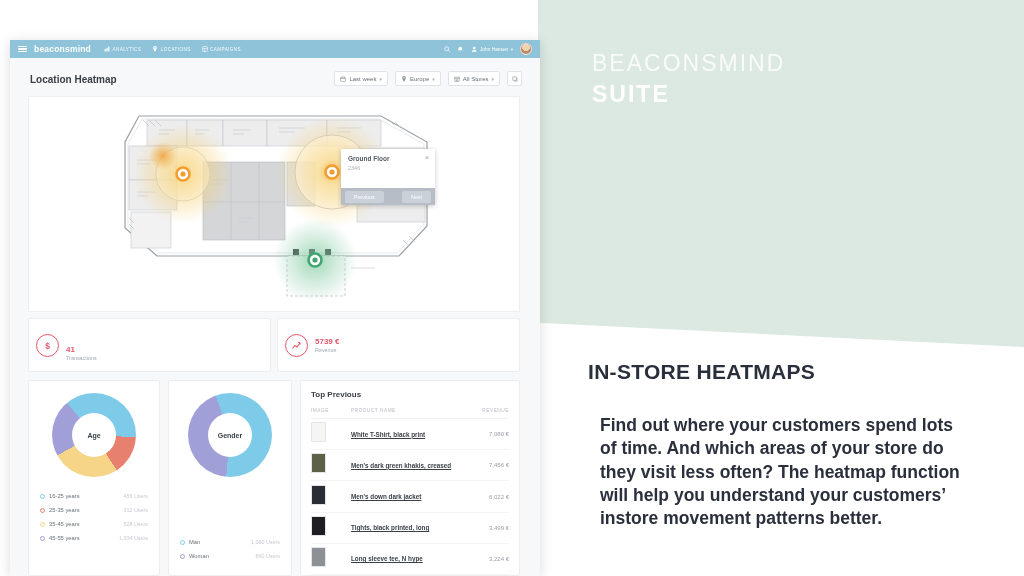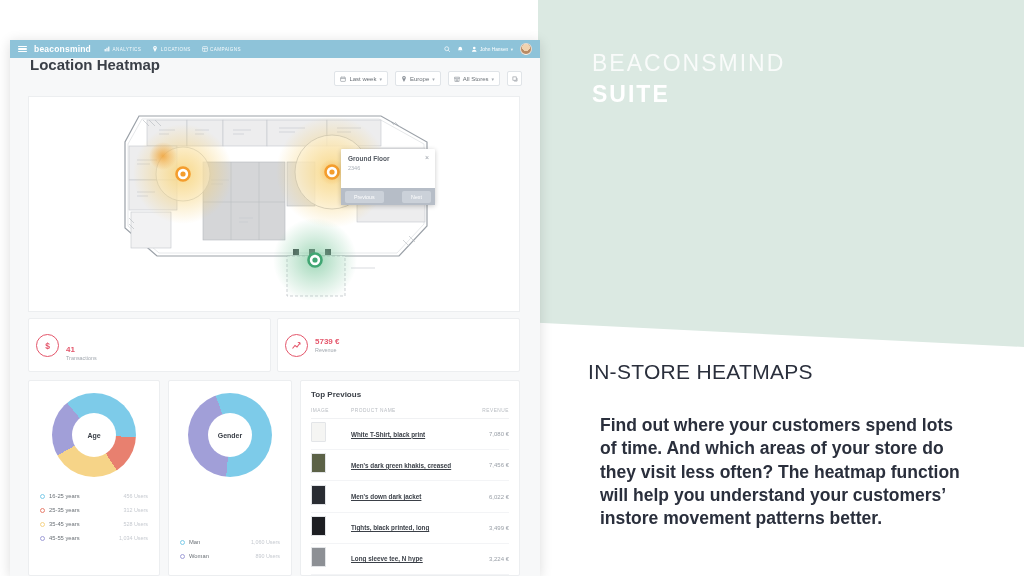--- a/index.html
+++ b/index.html
@@ -15,21 +15,21 @@
   .mint-bg {
     position:absolute; left:538px; top:0; width:486px; height:347px;
     background:var(--mint);
     clip-path:polygon(0 0, 100% 0, 100% 100%, 0 93%);
   }
   .brand { position:absolute; left:592px; top:50px; color:#ffffff; letter-spacing:2px; }
   .brand .l1 { font-size:23px; font-weight:400; color:rgba(255,255,255,0.82); }
   .brand .l2 { font-size:23px; font-weight:700; margin-top:4px; }
 
   .copy { position:absolute; left:588px; top:360px; width:388px; color:var(--textDark); }
-  .copy h1 { margin:0 0 30px 0; font-size:21px; font-weight:400; letter-spacing:.3px; }
+  .copy h1 { margin:0 0 30px 0; font-size:21px; font-weight:700; letter-spacing:.3px; }
   .copy p  { margin:12px; font-size:17.5px; font-weight:700; line-height:1.33; }
 
   
   .app {
     position:absolute; left:10px; top:40px; width:530px; height:536px;
     background:#f7f8f9; overflow:hidden;
     box-shadow:0 2px 12px rgba(0,0,0,0.14);
   }
   .app-header {
     height:18px; background:var(--headerBlue);
@@ -40,21 +40,21 @@
   .logo { font-size:8.5px; font-weight:700; letter-spacing:.2px; }
   .nav { display:flex; gap:11px; margin-left:13px; }
   .nav-item { display:flex; align-items:center; gap:2.5px; font-size:4.6px; letter-spacing:.4px; color:rgba(255,255,255,.92); cursor:pointer; }
   .nav-item svg { width:6px; height:6px; }
   .header-right { margin-left:auto; display:flex; align-items:center; gap:7px; }
   .header-right svg { width:6.5px; height:6.5px; }
   .user-chip { display:flex; align-items:center; gap:2.5px; font-size:4.8px; cursor:pointer; }
   .chev { font-size:4.5px; opacity:.85; }
   .avatar { width:12px; height:12px; border-radius:50%; background:radial-gradient(circle at 50% 35%, #f0d3b0 0 45%, #b98a63 46% 100%); border:1px solid rgba(255,255,255,.7); }
 
-  .page-title { position:absolute; left:20px; top:16px; font-size:15px; font-weight:700; color:#3b4048;text-align:center; }
+  .page-title { position:absolute; left:20px; top:34px; font-size:10px; font-weight:700; color:#3b4048;text-align:center; }
 
   .filter-bar { position:absolute; top:31px; right:18px; display:flex; gap:7px; }
   .filter-btn {
     height:15px; background:#fff; border:1px solid #e0e4e8; border-radius:2px;
     display:flex; align-items:center; gap:3px; padding:0 5px;
     font-size:6px; color:#6a7076; cursor:pointer;
   }
   .filter-btn svg { width:6px; height:6px; }
   .filter-btn .chevg { color:#a7adb4; font-size:5px; }
   .square-btn { width:15px; justify-content:center; padding:0; }

